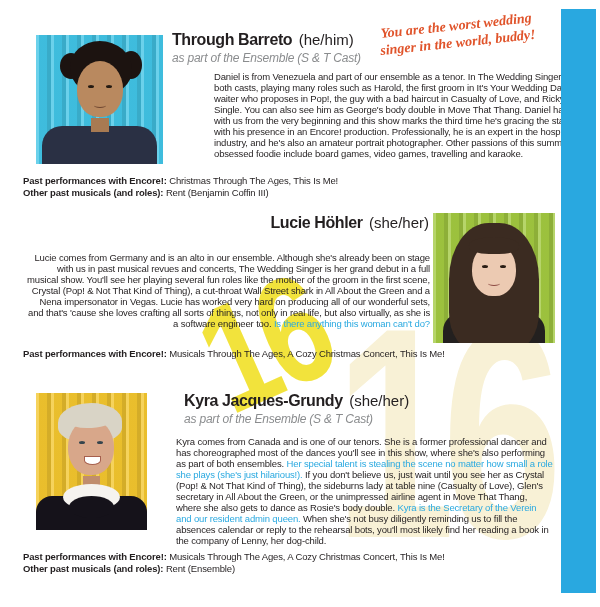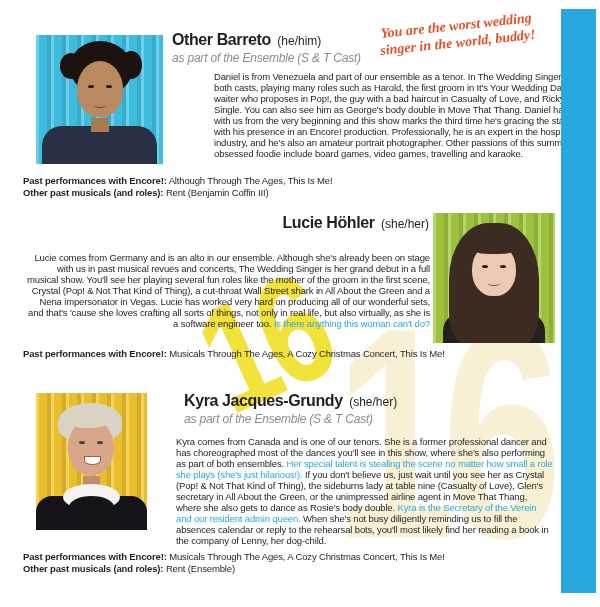--- a/index.html
+++ b/index.html
@@ -16,21 +16,21 @@
   
   .note{position:absolute;left:348px;top:17px;width:218px;transform:rotate(-6deg);
         color:var(--note);font-family:cursive;font-style:italic;font-weight:bold;
         font-size:14px;line-height:17px;text-align:center;z-index:2;}
   
   .hdr{position:absolute;z-index:2;}
   .hdr-d{left:172px;top:31px;}
   .hdr-l{right:171px;top:214px;text-align:right;margin-left:16px;}
   .hdr-k{left:184px;top:392px;}
   .nm{font-size:16px;font-weight:bold;letter-spacing:-0.4px;}
-  .pr{font-size:12px;margin-left:2px;}
+  .pr{font-size:15px;margin-left:2px;}
   .role{font-style:italic;color:var(--muted);font-size:12px;margin-top:2px;letter-spacing:-0.2px;}
   
   .bio{position:absolute;font-size:9.5px;line-height:11px;letter-spacing:-0.15px;z-index:2;}
   .bio-d{left:170px;top:71px;width:378px;margin-left:44px;}
   .bio-l{left:25px;top:252px;width:405px;text-align:right;}
   .bio-k{left:176px;top:436px;width:378px;}
   .accent{color:var(--accent);}
   
   .past{position:absolute;font-size:9.5px;line-height:11.5px;letter-spacing:-0.15px;z-index:2;}
   .past-d{left:23px;top:175px;}
@@ -99,26 +99,26 @@
     <div class="neck"></div>
     <div class="curl1"></div>
     <div class="curl2"></div>
     <div class="hair"></div>
     <div class="face"></div>
     <div class="eyeL"></div>
     <div class="eyeR"></div>
     <div class="mouth"></div>
   </div>
   <div class="hdr hdr-d">
-    <div><span class="nm">Other Barreto</span> <span class="pr">(he/him)</span></div>
+    <div><span class="nm">Through Barreto</span> <span class="pr">(he/him)</span></div>
     <div class="role">as part of the Ensemble (S &amp; T Cast)</div>
   </div>
   <div class="bio bio-d"><span>Daniel is from Venezuela and part of our ensemble as a tenor. In The Wedding Singer, he's in both casts, playing many roles such as Harold, the first groom in It's Your Wedding Day, the waiter who proposes in Pop!, the guy with a bad haircut in Casualty of Love, and Ricky in Single. You can also see him as George's body double in Move That Thang. Daniel has been with us from the very beginning and this show marks the third time he's gracing the stage with his presence in an Encore! production. Professionally, he is an expert in the hospitality industry, and he's also an amateur portrait photographer. Other passions of this summer-obsessed foodie include board games, video games, travelling and karaoke.</span></div>
   <div class="past past-d">
-    <div><span class="pl">Past performances with Encore!:</span><span> Although Through The Ages, This Is Me!</span></div>
+    <div><span class="pl">Past performances with Encore!:</span><span> Christmas Through The Ages, This Is Me!</span></div>
     <div><span class="pl">Other past musicals (and roles):</span><span> Rent (Benjamin Coffin III)</span></div>
   </div>
 
   <div class="photo l">
     <div class="curtain"></div>
     <div class="torso"></div>
     <div class="hairback"></div>
     <div class="face"></div>
     <div class="bangs"></div>
     <div class="eyeL"></div>

